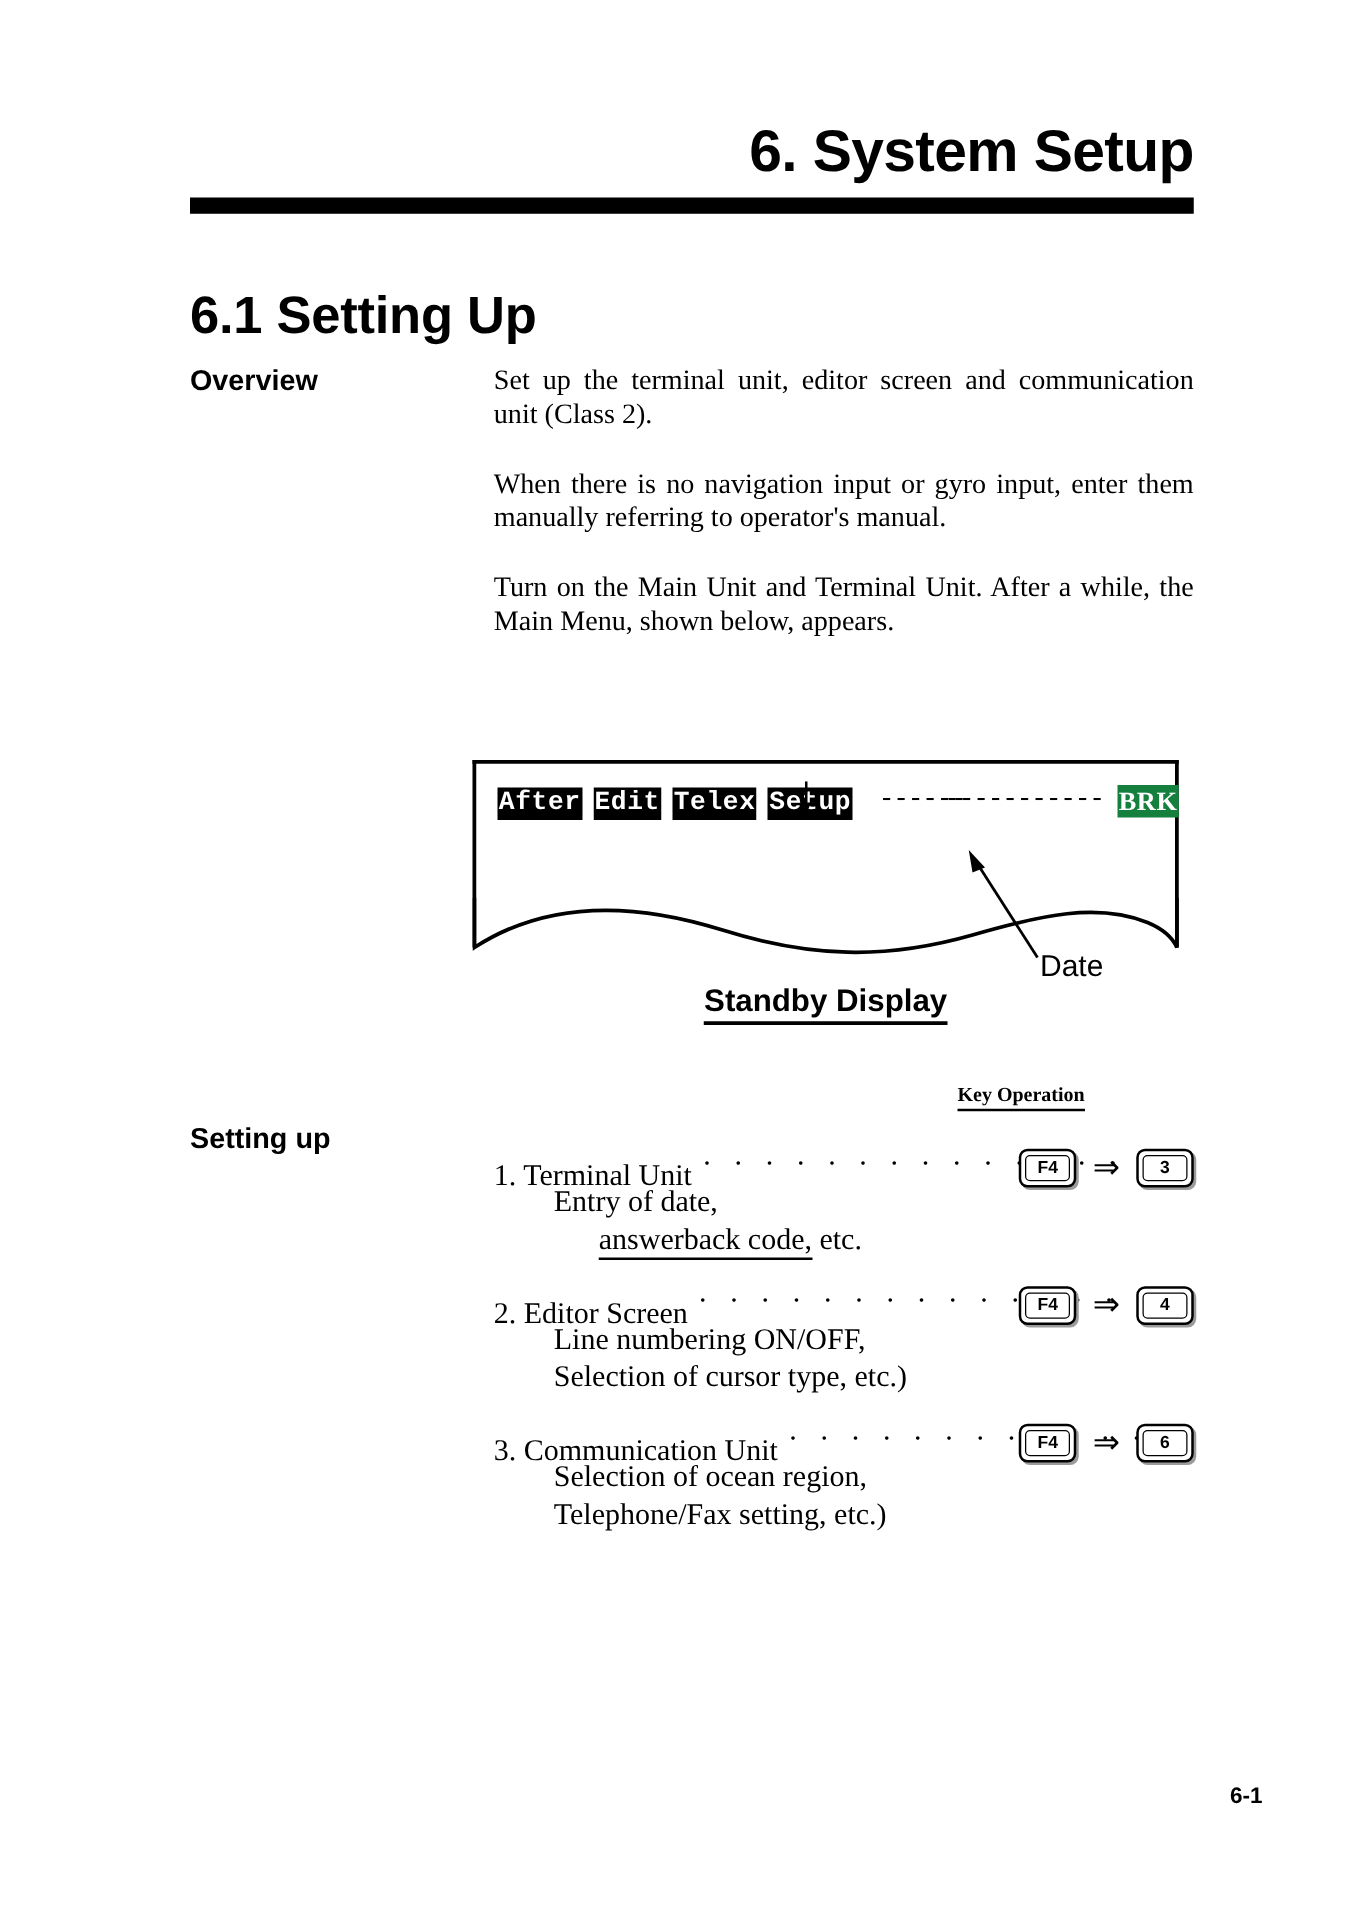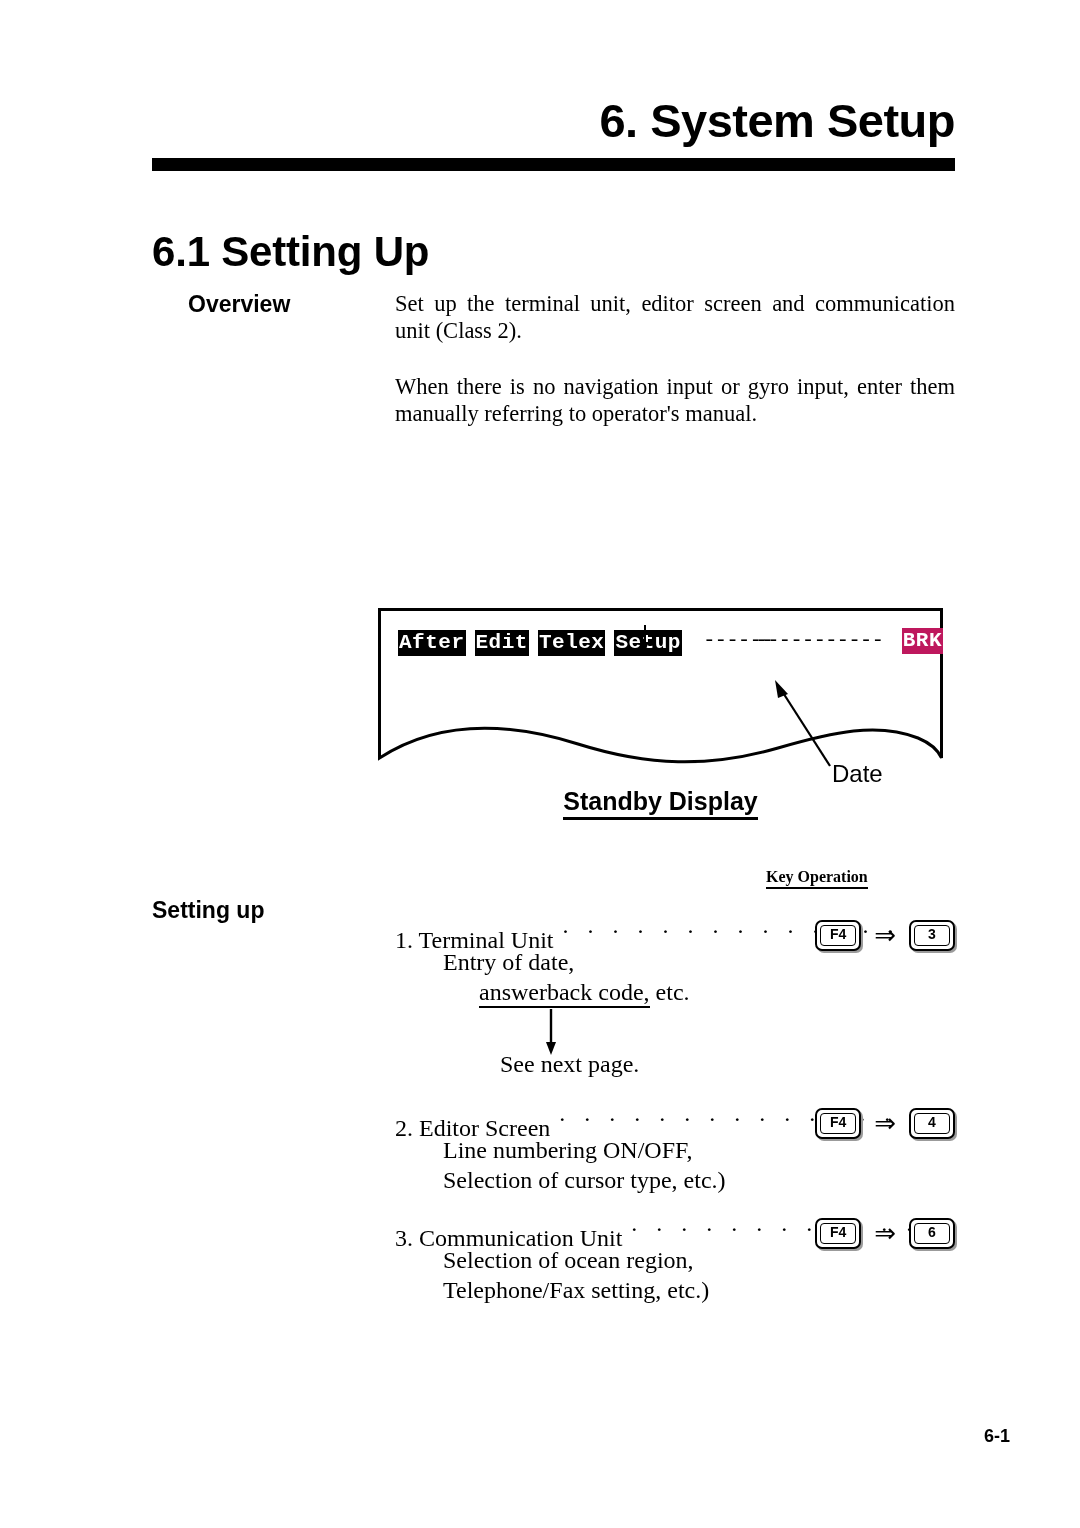--- a/index.html
+++ b/index.html
@@ -61,21 +61,21 @@
 
   
   .col-label {
     position: absolute;
     left: 152px;
     font-family: "Liberation Sans", "DejaVu Sans", sans-serif;
     font-weight: bold;
     font-size: 23px;
     white-space: nowrap;
   }
-  #label-overview { top: 291px; margin-left: 36px; }
+  #label-overview { top: 291px; }
   #label-setting-up { top: 866px; margin-top: 31px; }
 
   
   .body-col {
     position: absolute;
     left: 395px;
     top: 290px;
     width: 560px;
   }
   .body-par {
@@ -142,24 +142,25 @@
     color: #000;
     letter-spacing: -1px;
     font-weight: normal;
     vertical-align: 2px;
   }
   #menu-dash-1 { margin-left: 12px; }
   #menu-brk {
     position: absolute;
     right: 0;
     top: 0;
-    background: #be185d;
+    background: #15803d;
     color: #fff;
     padding: 0 1px;
     letter-spacing: 0.5px;
+    font-family: Liberation Serif, serif;
   }
   #menu-dash-2 {
     position: absolute;
     right: 60px;
     top: 0;
   }
 
   
   .setup-arrow {
     position: absolute;
@@ -365,20 +366,21 @@
 
   <div class="chapter-title">6. System Setup</div>
   <div class="chapter-rule"></div>
 
   <div class="section-title">6.1 Setting Up</div>
 
   <div class="col-label" id="label-overview">Overview</div>
   <div class="body-col">
     <p class="body-par">Set up the terminal unit, editor screen and communication unit (Class 2).</p>
     <p class="body-par">When there is no  navigation input or gyro input, enter them manually referring to operator's manual.</p>
+    <p class="body-par">Turn on the Main Unit and Terminal Unit. After a while, the Main Menu, shown below, appears.</p>
   </div>
 
   <div class="figure">
 
     <div class="screen-box"></div>
 
     <svg class="screen-wave" viewBox="0 0 570 60" preserveAspectRatio="none">
       <path d="M1.5,0 L1.5,40 C60,2 130,4 200,26 C270,48 330,50 400,30 C455,14 500,4 540,20 C552,25 560,32 563.5,40 L563.5,0" fill="none" stroke="#000" stroke-width="3"></path>
     </svg>
 
@@ -410,27 +412,20 @@
 
     <div class="step">
       <div class="step-main">
         <span class="step-title">1. Terminal Unit</span><span class="leader">· · · · · · · · · · · · · · · ·</span>
         <span class="keys">
           <span class="key"><span class="inner">F4</span></span><span class="key-arrow">⇒</span><span class="key"><span class="inner">3</span></span>
         </span>
       </div>
       <div class="step-sub">Entry of date,</div>
       <div class="step-sub"><span class="underlined-sub"><span class="u">answerback code,</span><span> etc.</span></span></div>
-      <div class="nextpage-wrap">
-        <svg class="nextpage-arrow" viewBox="0 0 16 46">
-          <line x1="8" y1="0" x2="8" y2="36" stroke="#000" stroke-width="2.4"></line>
-          <path d="M8,46 L3,33 L13,33 Z" fill="#000"></path>
-        </svg>
-        <div id="see-next-page">See next page.</div>
-      </div>
     </div>
 
     <div class="step">
       <div class="step-main">
         <span class="step-title">2. Editor Screen</span><span class="leader">· · · · · · · · · · · · · · · ·</span>
         <span class="keys">
           <span class="key"><span class="inner">F4</span></span><span class="key-arrow">⇒</span><span class="key"><span class="inner">4</span></span>
         </span>
       </div>
       <div class="step-sub">Line numbering ON/OFF,</div>

